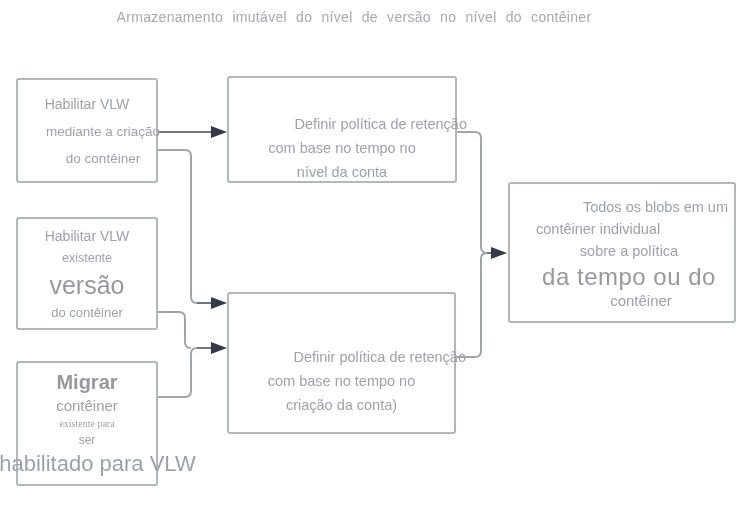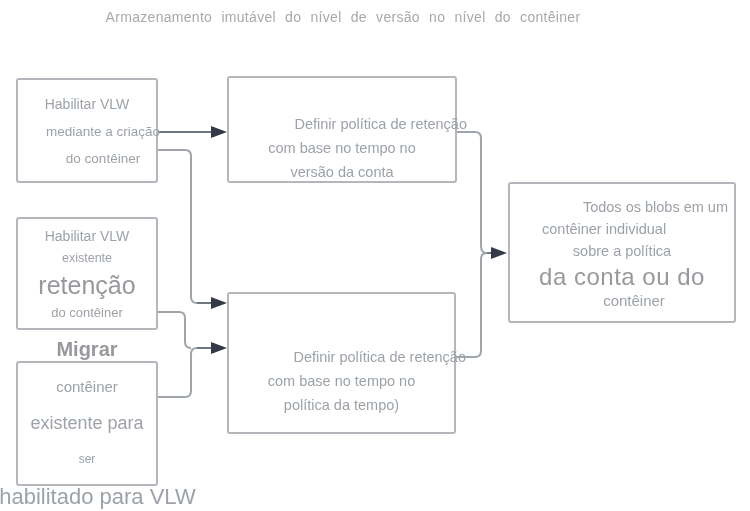--- a/index.html
+++ b/index.html
@@ -18,21 +18,21 @@
     font-family:"Liberation Sans", sans-serif;
   }
   .stage{
     position:relative;
     width:750px;height:511px;
     background:var(--background);
     overflow:hidden;
   }
   .title{
     position:absolute;
-    top:9px;left:0;width:686px;
+    top:9px;left:11px;width:686px;
     text-align:center;
     font-size:14px;
     color:var(--title-text);
     word-spacing:5px;
     letter-spacing:0.3px;
     white-space:nowrap;
   }
   .connectors{
     position:absolute;
     top:0;left:0;
@@ -58,38 +58,38 @@
   .b1 .l2,.b1 .l3{font-size:13.5px;margin-left:32px;}
 
   
   .b2{left:16px;top:217px;width:142px;height:113px;row-gap:7px;}
   .b2 .l1{font-size:14px;}
   .b2 .l2{font-size:12.5px;}
   .b2 .l3{font-size:25px;color:var(--large-text);line-height:26px;}
   .b2 .l4{font-size:13px;}
 
   
-  .b3{left:16px;top:361px;width:142px;height:125px;row-gap:18px;}
+  .b3{left:16px;top:361px;width:142px;height:125px;row-gap:4px;}
   .b3 .l1{font-size:20px;font-weight:bold;color:var(--large-text);line-height:22px;}
   .b3 .l2{font-size:15px;}
-  .b3 .l3{font-size:18px;}
+  .b3 .l3{font-size:10px;font-family:Liberation Serif, serif;}
   .b3 .l4{font-size:12px;}
   .b3 .l5{font-size:22px;margin-left:21px;}
 
   
   .b4{left:227px;top:76px;width:230px;height:107px;}
   .b5{left:227px;top:292px;width:229px;height:142px;}
   .b4 .ln,.b5 .ln{font-size:14.5px;line-height:24px;}
   .b4 .l1,.b5 .l1{align-self:flex-end;margin-right:-12px;margin-top:36px;}
 
   
-  .b6{left:508px;top:182px;width:228px;height:141px;}
+  .b6{left:508px;top:182px;width:228px;height:141px;padding-left:14px;}
   .b6 .ln{font-size:14.5px;line-height:22px;}
   .b6 .l1{align-self:flex-end;margin-right:6px;}
-  .b6 .l2{align-self:flex-start;margin-left:32px;}
+  .b6 .l2{align-self:flex-start;margin-left:12px;}
   .b6 .l4{font-size:24px;color:var(--large-text);line-height:30px;letter-spacing:0.5px;}
   .b6 .l5{font-size:15px;line-height:18px;margin-left:24px;}
 </style>
 </head>
 <body>
 
 <div class="stage">
 
   <div class="title">Armazenamento imutável do nível de versão no nível do contêiner</div>
 
@@ -120,45 +120,45 @@
 
   <div class="box b1">
     <div class="ln l1">Habilitar VLW</div>
     <div class="ln l2">mediante a criação</div>
     <div class="ln l3">do contêiner</div>
   </div>
 
   <div class="box b2">
     <div class="ln l1">Habilitar VLW</div>
     <div class="ln l2">existente</div>
-    <div class="ln l3">retenção</div>
+    <div class="ln l3">versão</div>
     <div class="ln l4">do contêiner</div>
   </div>
 
   <div class="box b3">
     <div class="ln l1">Migrar</div>
     <div class="ln l2">contêiner</div>
     <div class="ln l3">existente para</div>
     <div class="ln l4">ser</div>
     <div class="ln l5">habilitado para VLW</div>
   </div>
 
   <div class="box b4">
     <div class="ln l1">Definir política de retenção</div>
     <div class="ln l2">com base no tempo no</div>
-    <div class="ln l3">versão da conta</div>
+    <div class="ln l3">nível da conta</div>
   </div>
 
   <div class="box b5">
     <div class="ln l1">Definir política de retenção</div>
     <div class="ln l2">com base no tempo no</div>
-    <div class="ln l5">política da tempo)</div>
+    <div class="ln l5">criação da conta)</div>
   </div>
 
   <div class="box b6">
     <div class="ln l1">Todos os blobs em um</div>
     <div class="ln l2">contêiner individual</div>
     <div class="ln l3">sobre a política</div>
-    <div class="ln l4">da conta ou do</div>
+    <div class="ln l4">da tempo ou do</div>
     <div class="ln l5">contêiner</div>
   </div>
 
 </div>
 
 </body></html>

